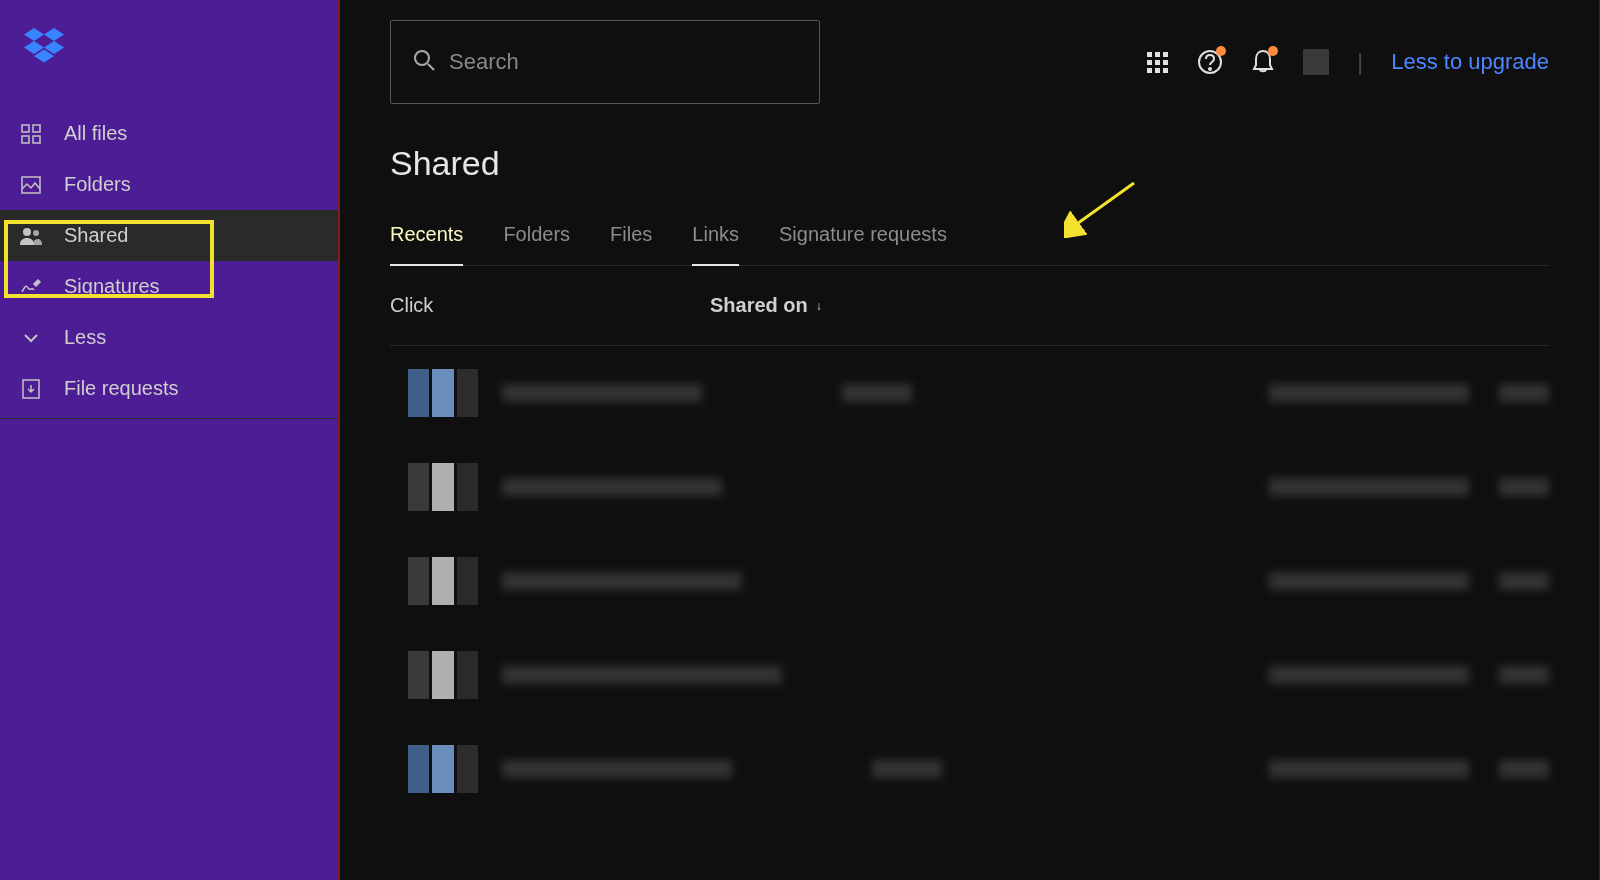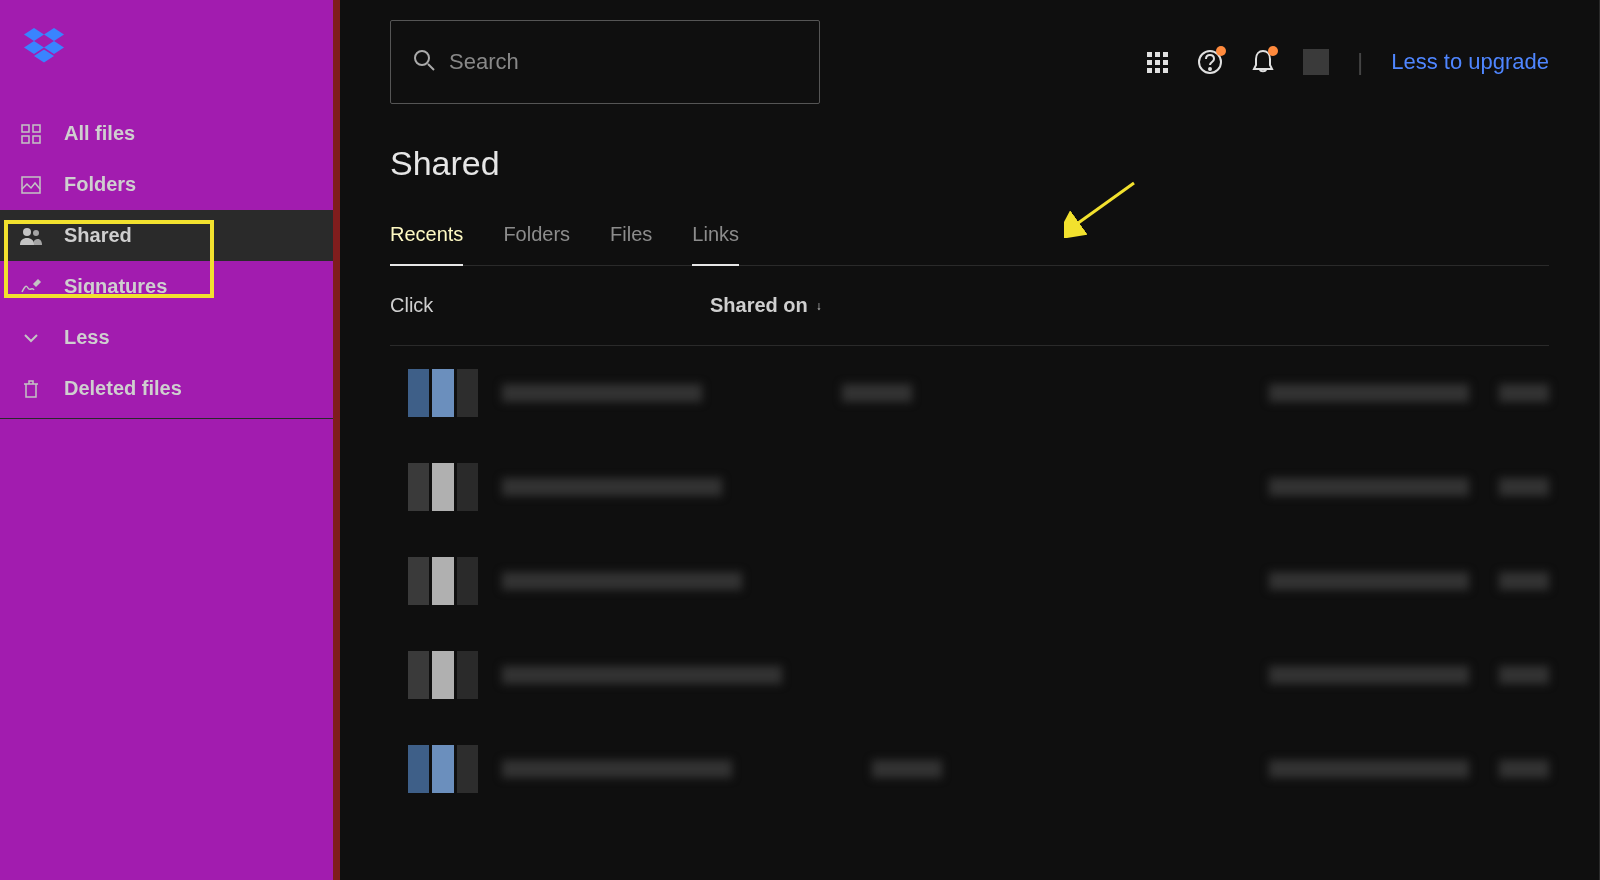--- a/index.html
+++ b/index.html
@@ -1,18 +1,18 @@
 <!DOCTYPE html>
 <html><head>
 <meta charset="utf-8">
 <style>
   * { box-sizing: border-box; margin: 0; padding: 0; }
   html, body { width: 1600px; height: 880px; background: #0f0f0f; font-family: -apple-system, BlinkMacSystemFont, "Segoe UI", Helvetica, Arial, sans-serif; color: #c4c4c4; overflow: hidden; }
   .app { display: flex; width: 100%; height: 100%; }
-  .sidebar { width: 340px; background: #a21caf; border-right: 7px solid #7f1d1d; display: flex; flex-direction: column; padding-top: 28px; font-weight: bold; }
+  .sidebar { width: 340px; background: #4c1d95; border-right: 2px solid #7f1d1d; display: flex; flex-direction: column; padding-top: 28px; }
   .logo { padding-left: 24px; margin-bottom: 40px; }
   .nav-item { display: flex; align-items: center; gap: 22px; padding: 14px 20px; font-size: 20px; color: #cfcfcf; cursor: pointer; position: relative; }
   .nav-item.active { background: #2a2a2a; }
   .nav-item .icon { width: 22px; height: 22px; display: inline-flex; align-items: center; justify-content: center; flex-shrink: 0; }
   .highlight-box { position: absolute; left: 4px; top: 220px; width: 210px; height: 78px; border: 4px solid #f2e12e; pointer-events: none; z-index: 10; }
   .divider { height: 1px; background: #2a2a2a; margin: 4px 0; }
   .main { flex: 1; display: flex; flex-direction: column; padding: 20px 50px 0 50px; background: #0f0f0f; position: relative; border-right: 1px solid #2a2a2a; }
   .topbar { display: flex; align-items: center; gap: 12px; margin-bottom: 40px; }
   .search { display: flex; align-items: center; gap: 14px; width: 430px; height: 84px; border: 1px solid #555; border-radius: 2px; padding: 0 22px; }
   .search input { flex: 1; background: transparent; border: none; outline: none; color: #c4c4c4; font-size: 22px; }
@@ -114,29 +114,30 @@
 
     <div class="nav-item">
       <span class="icon">
         <svg width="16" height="10" viewBox="0 0 16 10" stroke="#c4c4c4" stroke-width="2" fill="none">
             <path d="M2 2 L8 8 L14 2"></path>
           </svg>
       </span>
       <span>Less</span>
     </div>
 
-
     <div class="nav-item">
       <span class="icon">
         <svg width="18" height="20" viewBox="0 0 18 20" stroke="#c4c4c4" stroke-width="1.5" fill="none">
-            <path d="M2 5 L16 5 M4 5 L4 18 L14 18 L14 5 M7 2 L11 2 L11 5 L7 5 Z"></path>
-          </svg>
-      </span>
-      <span>Deleted files</span>
-    </div>
+            <rect x="1" y="1" width="16" height="18"></rect>
+            <path d="M9 6 L9 13 M6 10 L9 13 L12 10"></path>
+          </svg>
+      </span>
+      <span>File requests</span>
+    </div>
+
 
     <div class="divider"></div>
     <div class="highlight-box"></div>
   </aside>
 
   <main class="main">
     <div class="topbar">
       <div class="search">
         <span>
           <svg width="22" height="22" viewBox="0 0 22 22" stroke="#aaa" stroke-width="2" fill="none">
@@ -182,20 +183,21 @@
       </div>
     </div>
 
     <h1 class="page-title">Shared</h1>
 
     <div class="tabs">
       <div class="tab active">Recents</div>
       <div class="tab">Folders</div>
       <div class="tab">Files</div>
       <div class="tab sub-active">Links</div>
+      <div class="tab">Signature requests</div>
     </div>
 
     <svg class="arrow-annot" width="80" height="60">
       <defs>
           <marker id="ah" markerWidth="10" markerHeight="10" refX="2" refY="5" orient="auto">
             <path d="M0 0 L10 5 L0 10 Z" fill="#f2e12e"></path>
           </marker>
         </defs>
       <line x1="70" y1="5" x2="10" y2="48" stroke="#f2e12e" stroke-width="3" marker-end="url(#ah)"></line>
     </svg>

